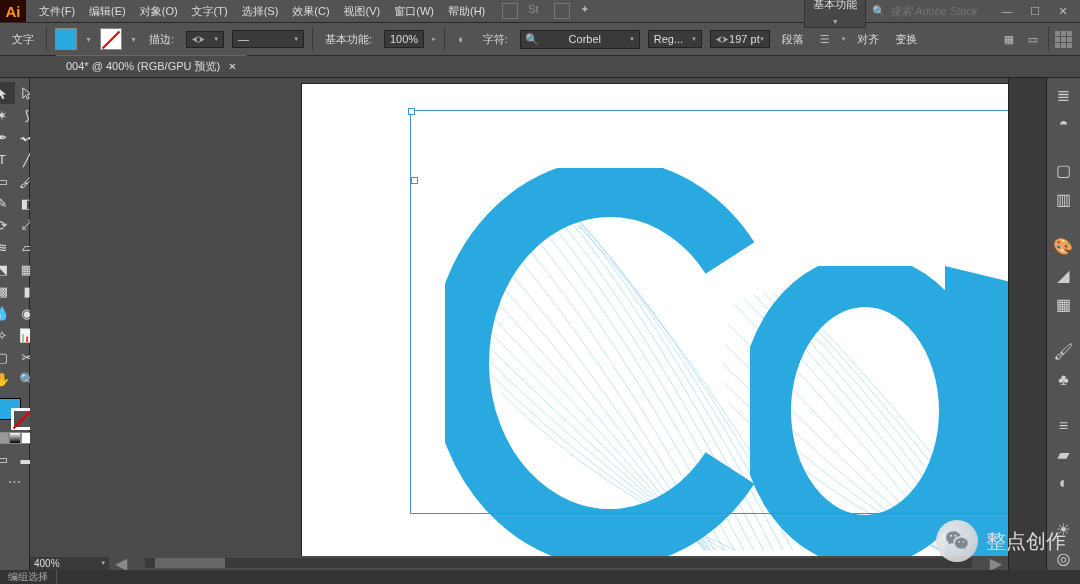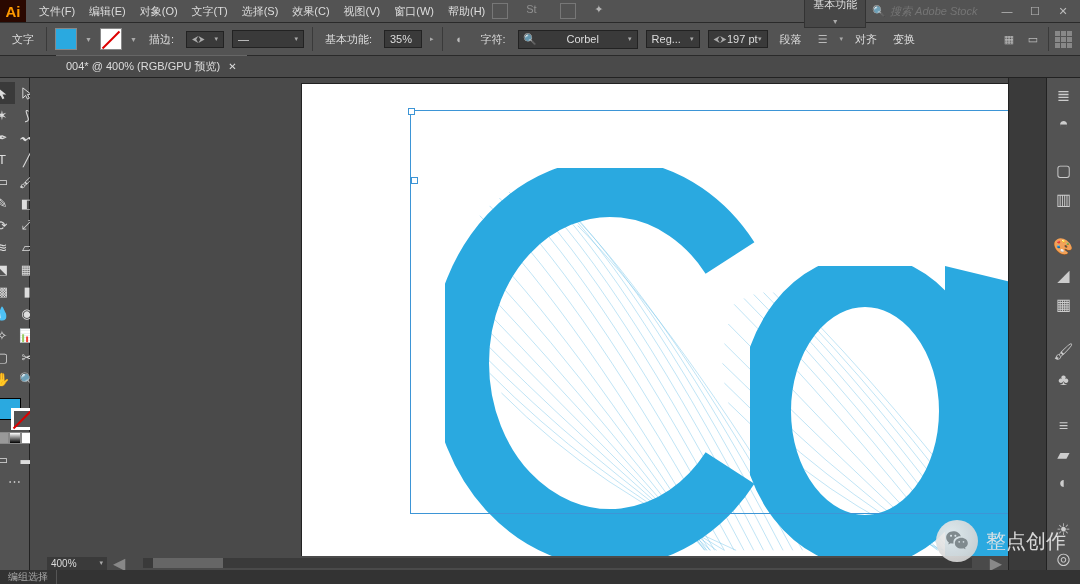--- a/index.html
+++ b/index.html
@@ -1,21 +1,21 @@
 <!DOCTYPE html>
 <html><head>
 <meta charset="utf-8">
 <style>
 * { margin:0; padding:0; box-sizing:border-box; font-family:"Microsoft YaHei",Arial,sans-serif; user-select:none; }
 body { width:1080px; height:584px; background:#333; overflow:hidden; position:relative; }
 .topbar { height:22px; background:#535353; display:flex; align-items:center; color:#ddd; font-size:11px; }
 .logo { width:26px; height:22px; background:#2a0800; color:#ff9a00; font-weight:bold; display:flex; align-items:center; justify-content:center; font-size:15px; }
 .menu { display:flex; gap:0; margin-left:6px; }
 .menu span { padding:12px 7px; line-height:22px; cursor:default; }
-.top-icons { display:flex; gap:18px; align-items:center; }
+.top-icons { display:flex; gap:10px; margin-left:10px; align-items:center; }
 .top-icons .ti { width:16px; height:16px; border:1px solid #888; opacity:.7; }
 .top-right { margin-left:auto; display:flex; align-items:center; gap:6px; padding-right:6px; }
 .workspace-sel { background:#474747; padding:2px 8px; font-size:11px; border:1px solid #333; display:flex; align-items:center; gap:6px;flex-direction:column;}
 .search-stock { display:flex; align-items:center; gap:4px; color:#888; font-size:11px; }
 .search-stock input { background:transparent; border:none; color:#888; font-size:11px; width:100px; font-style:italic;}
 .winbtn { width:22px; height:16px; display:flex; align-items:center; justify-content:center; color:#bbb; font-size:11px; }
 .optbar { height:34px; background:#535353; border-top:1px solid #2a2a2a; border-bottom:1px solid #2a2a2a; display:flex; align-items:center; color:#ddd; font-size:11px; padding:0 8px; gap:8px;}
 .optlabel { padding:0 4px; }
 .swatch { width:22px; height:22px; border:1px solid #888; display:flex; align-items:center; justify-content:center; position:relative;}
 .swatch.fill { background:#2aa9e0; }
@@ -43,21 +43,21 @@
 .canvas-area{ flex:1; background:#4a4a4a; position:relative; overflow:hidden;}
 .artboard{ position:absolute; left:272px; top:6px; width:720px; height:520px; background:#fff; box-shadow:0 0 0 1px #222;}
 .selbox{ position:absolute; left:380px; top:32px; width:620px; height:404px; border:1px solid #3d95d6; pointer-events:none;}
 .selbox::before{content:"";position:absolute;left:-3px;top:-3px;width:5px;height:5px;background:#fff;border:1px solid #3d95d6;}
 .sel-mid{position:absolute;left:0;top:66px;width:7px;height:7px;border:1px solid #3d95d6;background:#fff;}
 .letterC{ position:absolute; left:415px; top:90px; width:320px; height:390px;}
 .letterO{ position:absolute; left:720px; top:188px; width:230px; height:290px;}
 .letterR{ position:absolute; left:915px; top:188px; width:120px; height:290px; background:#2aa9e0; clip-path:polygon(0 0,100% 10%,100% 100%,0 100%);}
 .extrude{ fill:none; stroke:#7ec8ea; stroke-width:.5; }
 .scroll-h{ position:absolute; bottom:0; left:0; right:0; height:14px; background:#4a4a4a; display:flex; align-items:center;}
-.zoomdd{ width:60px; background:#3a3a3a; color:#ddd; font-size:10px; padding:1px 4px; margin-left:17px; display:flex; justify-content:space-between; align-items:center;}
+.zoomdd{ width:79px; background:#3a3a3a; color:#ddd; font-size:10px; padding:1px 4px; margin-left:0; display:flex; justify-content:space-between; align-items:center;}
 .sbar{ flex:1; height:10px; margin:0 12px; background:#3a3a3a; position:relative;}
 .sbar-thumb{ position:absolute; left:10px; width:70px; top:0; bottom:0; background:#666;}
 .rpanel{ width:38px; background:#3a3a3a; border-left:1px solid #222;}
 .rpanel2{ width:34px; background:#535353; border-left:1px solid #222; display:flex; flex-direction:column; align-items:center; padding-top:8px; gap:10px;}
 .ricon{ width:22px; height:22px; display:flex; align-items:center; justify-content:center; color:#ccc; }
 .rdiv{ width:24px; height:1px; background:#333; margin:4px 0;}
 .status{ position:absolute; bottom:0; left:0; right:0; height:14px; background:#333; display:flex; color:#aaa; font-size:10px; align-items:center;}
 .status .seg{ padding:0 8px; border-right:1px solid #555;}
 .watermark{ position:absolute; right:14px; bottom:22px; display:flex; align-items:center; gap:8px; color:#e5e5e5; font-size:20px; font-weight:500; opacity:.92; pointer-events:none;}
 .wmcircle{ width:42px; height:42px; border-radius:50%; background:radial-gradient(circle at 35% 35%, #eee, #ccc); display:flex; align-items:center; justify-content:center;}
@@ -118,21 +118,21 @@
       <span></span>
       <span class="tri">▾</span>
     </div>
   <div class="field" style="min-width:72px">
       <span>—</span>
       <span class="tri">▾</span>
     </div>
   <div class="vline"></div>
   <span class="optlabel">基本功能:</span>
   <div class="field">
-      <span>35%</span>
+      <span>100%</span>
     </div>
     <span class="tri">▸</span>
   <div class="vline"></div>
   <div class="opt-icon">◐</div>
   <span class="optlabel">字符:</span>
   <div class="field wide">
       <span>🔍</span>
       <span>Corbel</span>
       <span class="tri">▾</span>
     </div>

